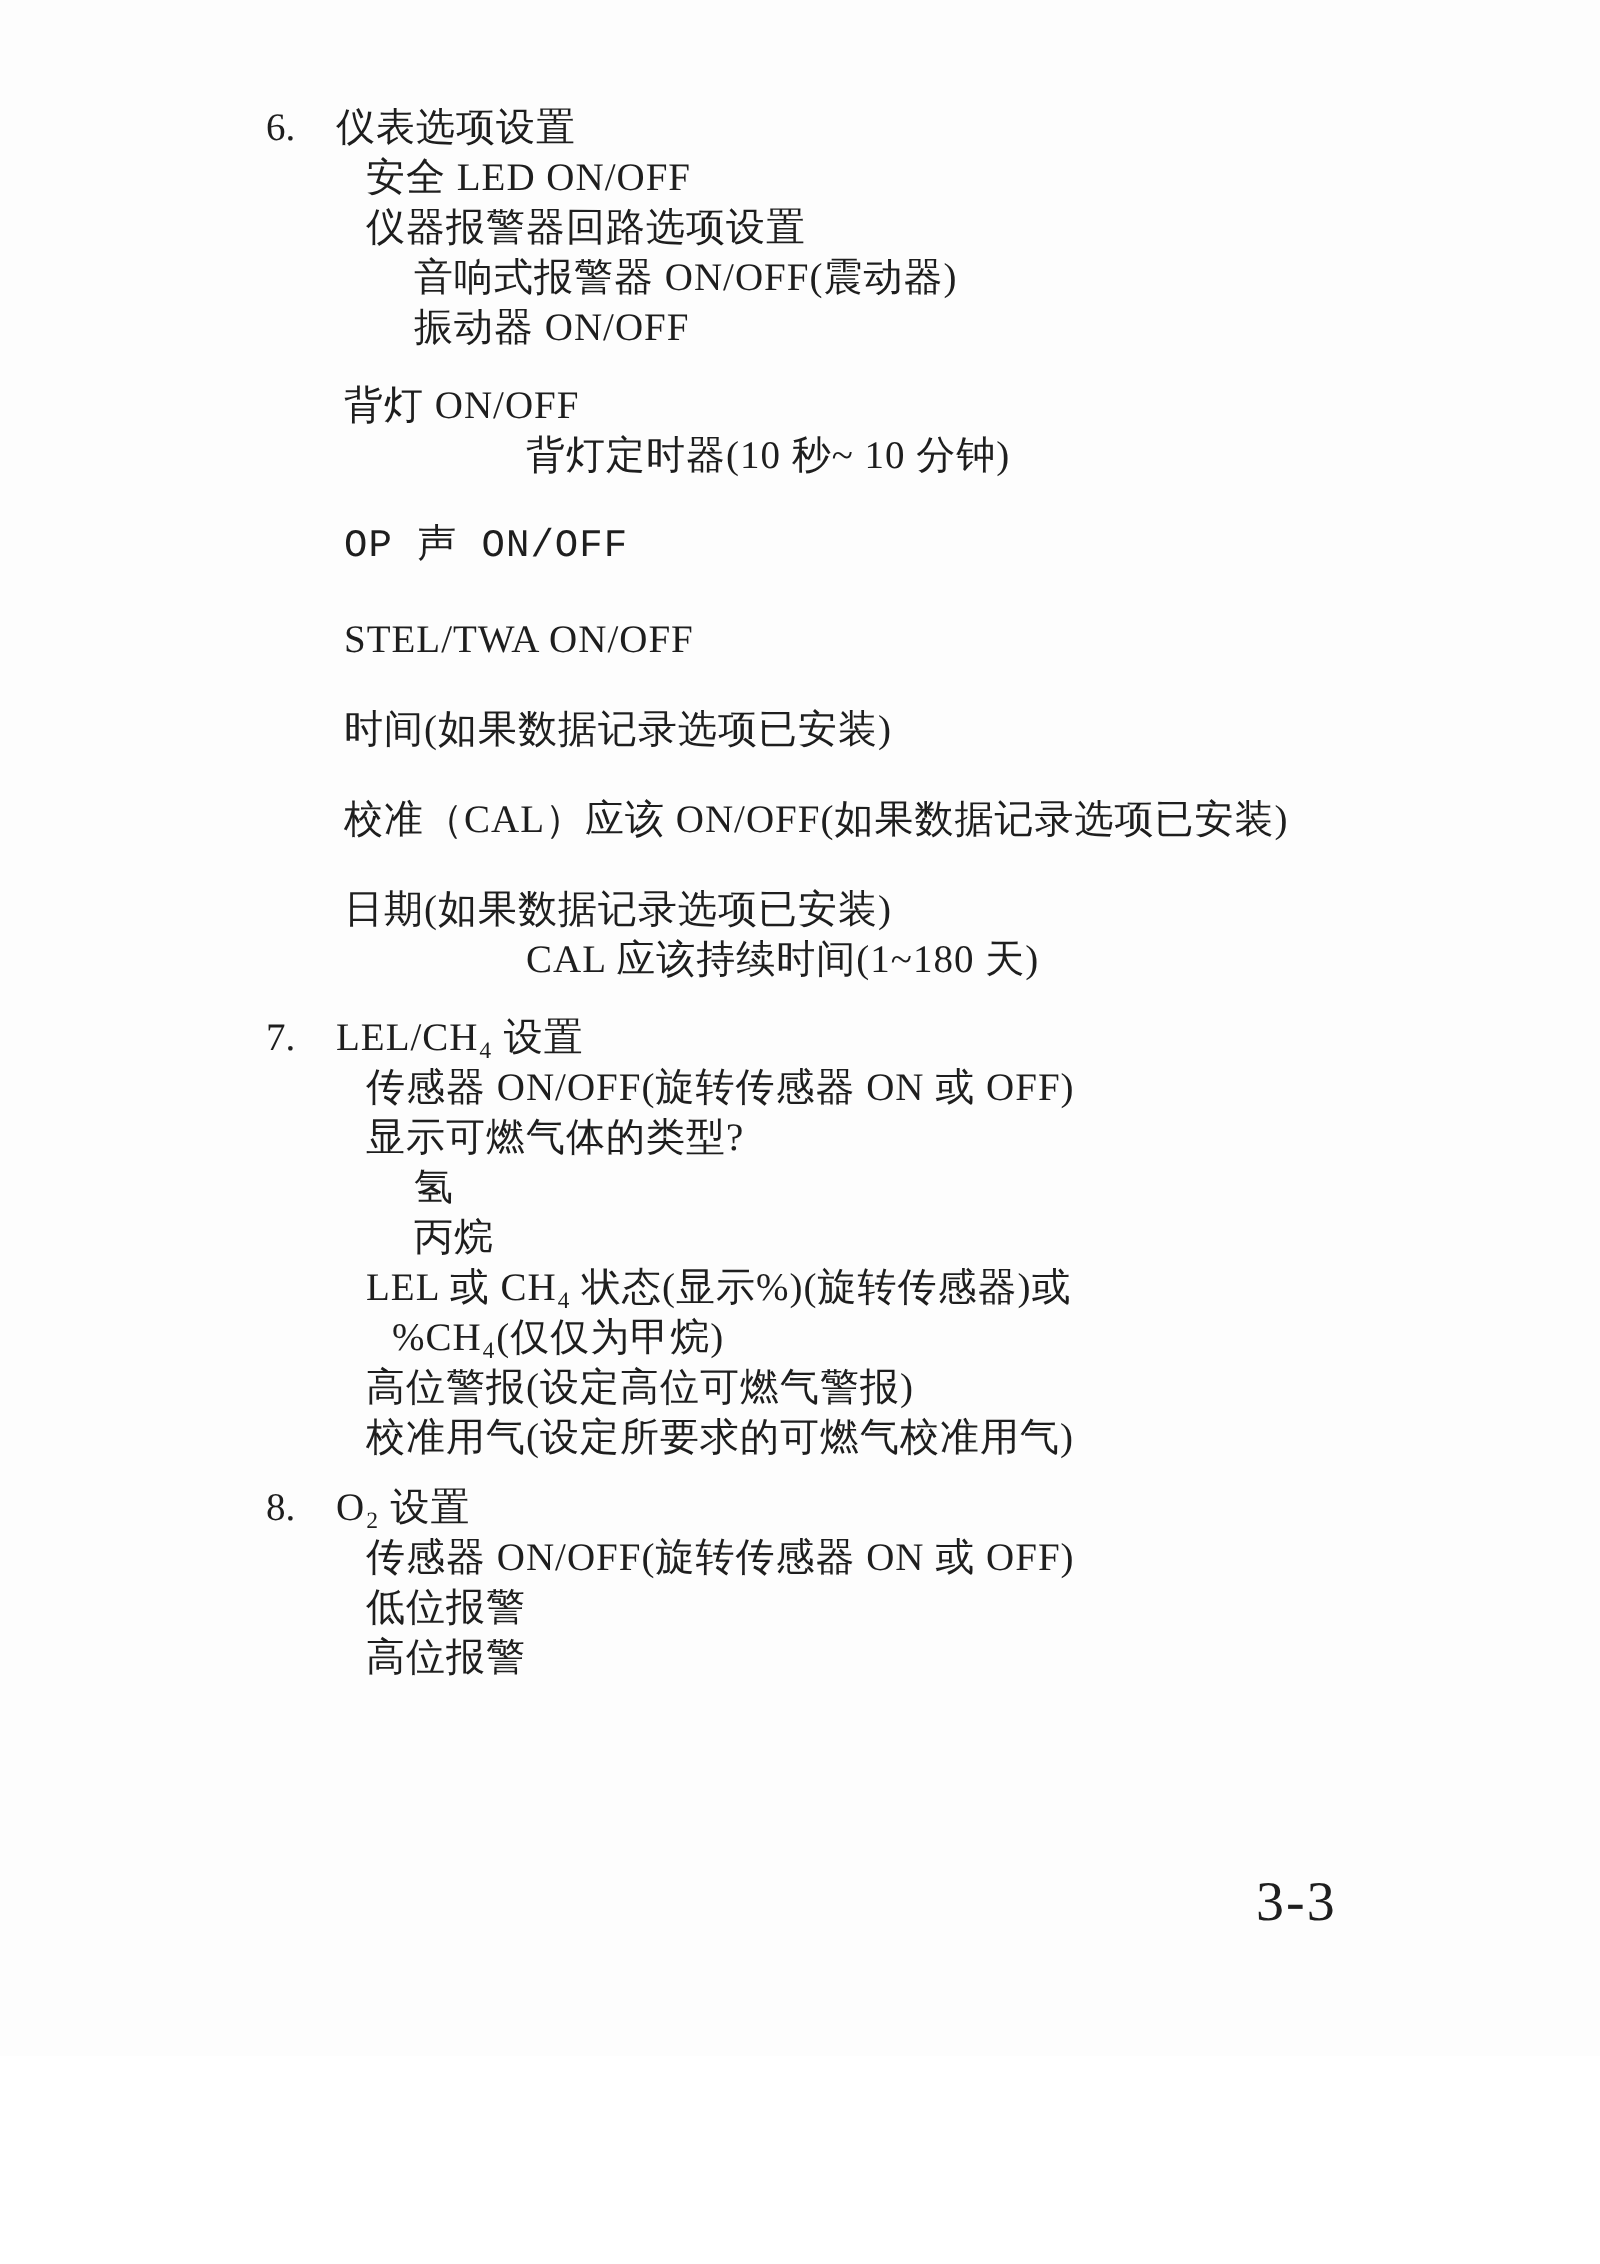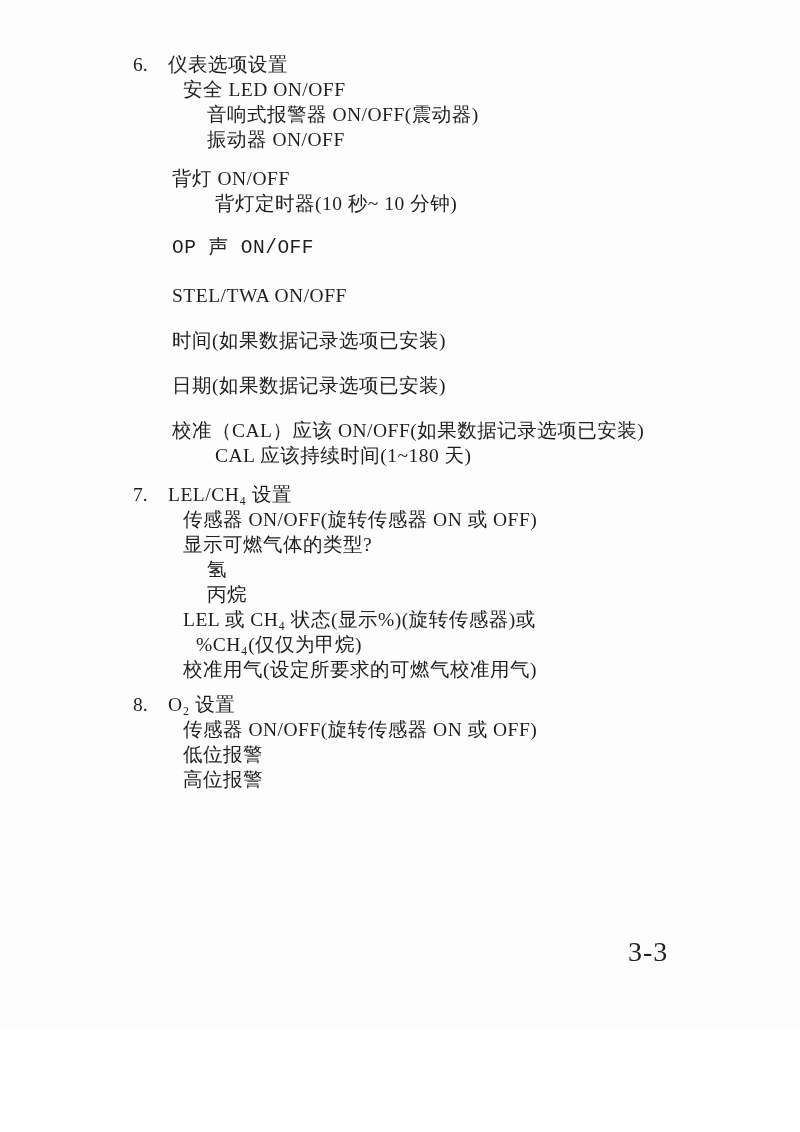--- a/index.html
+++ b/index.html
@@ -7,21 +7,21 @@
     position:relative;width:800px;height:1028px;overflow:hidden;
     background:#fdfdfd;color:#1e1e1e;
     font-family:"Liberation Serif","DejaVu Serif",serif;
   }
   #outline{position:absolute;top:52px;left:0;right:0;}
   .line{height:25px;line-height:25px;font-size:19.5px;white-space:pre;letter-spacing:.5px;}
   .i-a{padding-left:133px;}
   .i-b{padding-left:172px;}
   .i-c{padding-left:183px;}
   .i-d{padding-left:207px;}
-  .i-e{padding-left:215px;}
+  .i-e{padding-left:215px;margin-left:48px;}
   .i-f{padding-left:196px;}
   .marker{display:inline-block;width:35px;letter-spacing:0;}
   .page-number{position:absolute;top:936px;left:628px;font-size:28px;letter-spacing:1px;}
   .watermark{
     position:absolute;top:1040px;left:563px;
     font-family:"Liberation Sans","DejaVu Sans",sans-serif;
     font-size:55px;letter-spacing:20px;color:#e2e2e2;white-space:nowrap;
   }
   .mosaic{
     position:absolute;left:648px;top:1056px;width:152px;height:71px;
@@ -36,37 +36,39 @@
   .footer-rule{position:absolute;top:1121px;left:88px;width:92px;height:2px;background:#e8e8e8;}
 </style>
 </head>
 <body>
 
 <div class="page">
 
   <div id="outline">
       <div class="line i-a"><span class="marker">6.</span><span>仪表选项设置</span></div>
       <div class="line i-c"><span>安全 LED ON/OFF</span></div>
+      <div class="line i-c"><span>仪器报警器回路选项设置</span></div>
       <div class="line i-d"><span>音响式报警器 ON/OFF(震动器)</span></div>
       <div class="line i-d"><span>振动器 ON/OFF</span></div>
       <div class="line i-b" style="margin-top: 14px;"><span>背灯 ON/OFF</span></div>
       <div class="line i-e"><span>背灯定时器(10 秒~ 10 分钟)</span></div>
       <div class="line i-b" style="margin-top: 20px; font-family: Liberation Mono, monospace;"><span>OP 声 ON/OFF</span></div>
       <div class="line i-b" style="margin-top: 22px;"><span>STEL/TWA ON/OFF</span></div>
       <div class="line i-b" style="margin-top: 20px;"><span>时间(如果数据记录选项已安装)</span></div>
+      <div class="line i-b" style="margin-top: 20px;"><span>校准（CAL）应该 ON/OFF(如果数据记录选项已安装)</span></div>
       <div class="line i-b" style="margin-top: 20px;"><span>日期(如果数据记录选项已安装)</span></div>
-      <div class="line i-b" style="margin-top: 20px;"><span>校准（CAL）应该 ON/OFF(如果数据记录选项已安装)</span></div>
       <div class="line i-e"><span>CAL 应该持续时间(1~180 天)</span></div>
       <div class="line i-a" style="margin-top: 14px;"><span class="marker">7.</span><span>LEL/CH₄ 设置</span></div>
       <div class="line i-c"><span>传感器 ON/OFF(旋转传感器 ON 或 OFF)</span></div>
       <div class="line i-c"><span>显示可燃气体的类型?</span></div>
       <div class="line i-d"><span>氢</span></div>
       <div class="line i-d"><span>丙烷</span></div>
       <div class="line i-c"><span>LEL 或 CH₄ 状态(显示%)(旋转传感器)或</span></div>
       <div class="line i-f"><span>%CH₄(仅仅为甲烷)</span></div>
+      <div class="line i-c"><span>高位警报(设定高位可燃气警报)</span></div>
       <div class="line i-c"><span>校准用气(设定所要求的可燃气校准用气)</span></div>
       <div class="line i-a" style="margin-top: 10px;"><span class="marker">8.</span><span>O₂ 设置</span></div>
       <div class="line i-c"><span>传感器 ON/OFF(旋转传感器 ON 或 OFF)</span></div>
       <div class="line i-c"><span>低位报警</span></div>
       <div class="line i-c"><span>高位报警</span></div>
     </div>
 
   <div class="page-number">3-3</div>
 
   <div class="watermark">软件技巧</div>

